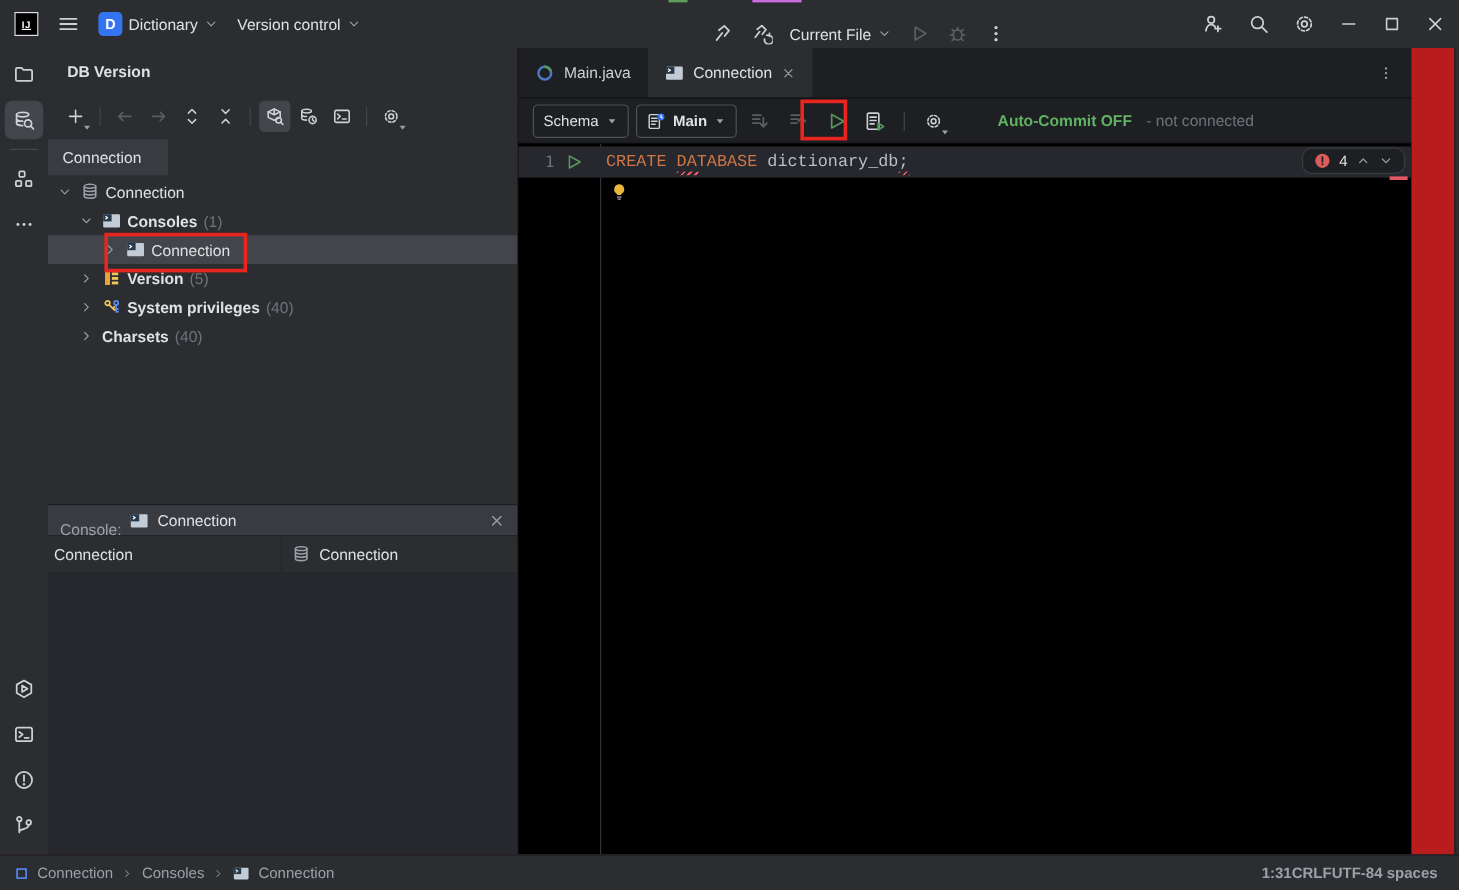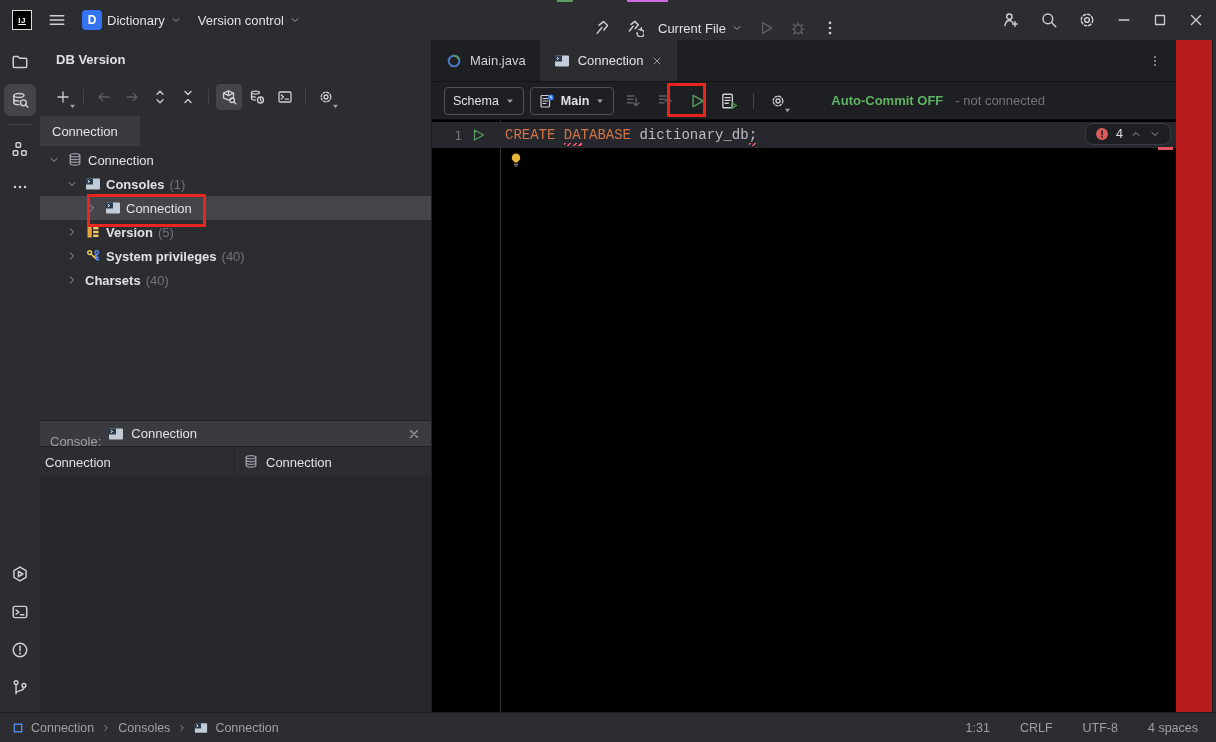--- a/index.html
+++ b/index.html
@@ -103,21 +103,21 @@
   .err-widget{position:absolute;right:5px;top:3px;height:22px;background:#1e1f22;border:1px solid #393b40;
               border-radius:8px;display:flex;align-items:center;gap:7px;padding:0 9px;box-sizing:border-box;}
   .err-count{color:#dfe1e5;font-size:12.5px;}
   .err-nav{color:#9da0a8;}
   .err-stripe{position:absolute;right:3px;top:27px;width:15px;height:3px;background:#e55765;}
 
   
   .statusbar{left:0;top:712px;width:1216px;height:30px;background:#2b2d30;border-top:1px solid #1e1f22;
              box-sizing:border-box;display:flex;align-items:center;color:#9da0a8;font-size:12.5px;}
   .sb-left{display:flex;align-items:center;gap:7px;padding-left:12px;}
-  .sb-right{margin-left:auto;display:flex;align-items:center;gap:30px;padding-right:18px;}
+  .sb-right{margin-left:auto;display:flex;align-items:center;padding-right:18px;font-weight:bold;}
 
   
   .redbox{border:3px solid #e8261f;box-sizing:border-box;z-index:50;pointer-events:none;}
   .strip-art{height:2px;top:0;z-index:60;}
 </style>
 </head>
 <body>
 
 <div class="app">
 

